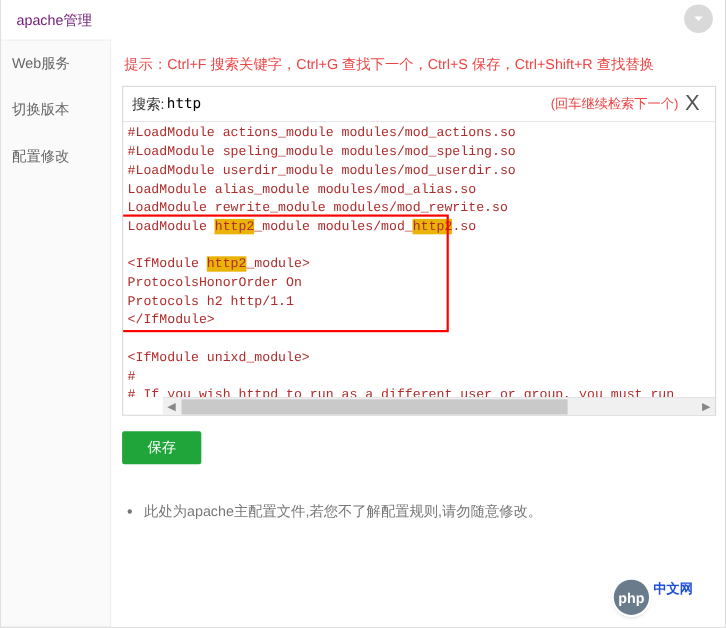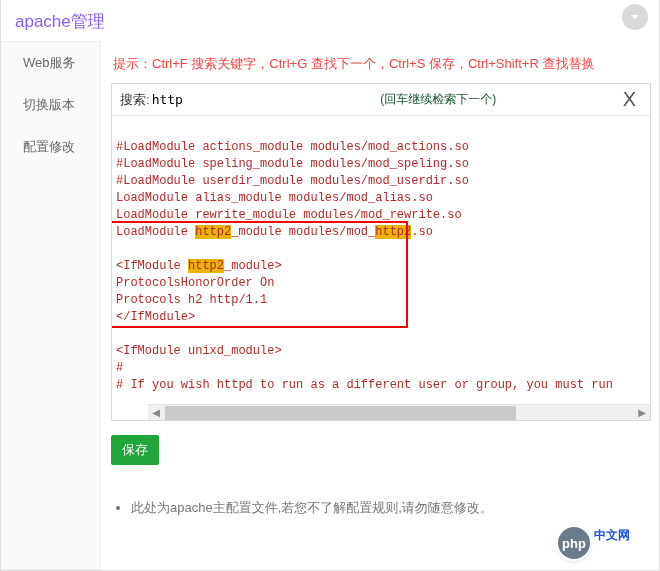--- a/index.html
+++ b/index.html
@@ -14,72 +14,71 @@
     position: relative;
   }
   .shell {
     border: 1px solid #e0e0e0;
     border-top: none;
     width: 100%; height: 100%;
     display: flex; flex-direction: column;
   }
   .titlebar {
     padding: 10px 14px 8px;
-    font-size: 17px;
-    color: #8b5cf6;
+    font-size: 13px;
+    color: #701a75;
   }
   .body {
     flex: 1;
     display: flex;
     min-height: 0;
   }
   .sidebar {
     width: 100px;
     border: 1px solid #efefef;
     border-left: none;
     background: #fafafa;
   }
   .side-item {
-    padding: 12px 22px;
+    padding: 12px 10px;
     color: #666;
     cursor: pointer;
   }
   .main {
     flex: 1;
     padding: 10px 8px 14px 10px;
     display: flex; flex-direction: column;
     min-width: 0;
   }
   .hintline {
     color: #ef4444;
     padding: 4px 2px 10px 2px;
     font-size: 13px;
   }
   .editor {
     border: 1px solid #d9d9d9;
     display: flex; flex-direction: column;
-    height: 338px;
-    position: relative;
-    gap: 21px;
+    height: 300px;
+    position: relative;
   }
   .searchbar {
     display: flex;
     align-items: center;
     border-bottom: 1px solid #e6e6e6;
     padding: 4px 8px;
   }
   .s-label { color:#333; font-size:13px; }
   .s-input {
     border: none; outline: none;
     font-family: Consolas, monospace;
     font-size: 13px;
     width: 110px;
     background: transparent;
   }
-  .s-hint { flex:1; text-align: center; color:#14532d; font-size:12px; }
+  .s-hint { flex:1; text-align: right; color:#ef4444; font-size:12px; }
   .s-close { font-family: Arial; font-size: 20px; color:#555; cursor:pointer; padding:0 6px;}
   .code-wrap {
     flex:1;
     overflow: hidden;
     position: relative;
   }
   .code-scroll {
     position:absolute; inset:0 0 16px 0;
     overflow: hidden;
     display: flex;
@@ -115,21 +114,21 @@
   .hscroll-track {
     position:absolute; left:36px; right:0; bottom:0; height:16px;
     background: #f0f0f0;
     border-top:1px solid #e3e3e3;
     display:flex; align-items:center;
   }
   .hscroll-arrow { width:16px; text-align:center; color:#888; font-size:10px; cursor:pointer;}
   .hscroll-thumb { height:14px; background:#c9c9c9; margin:0 1px; cursor:pointer;}
   .savebtn {
     margin-top: 14px;
-    width: 48px;
+    width: 72px;
     padding: 6px 0;
     text-align: center;
     background: #20a53a;
     color: #fff;
     border-radius: 2px;
     cursor: pointer;
     font-size: 13px;
   }
   .notes {
     margin-top: 30px;

